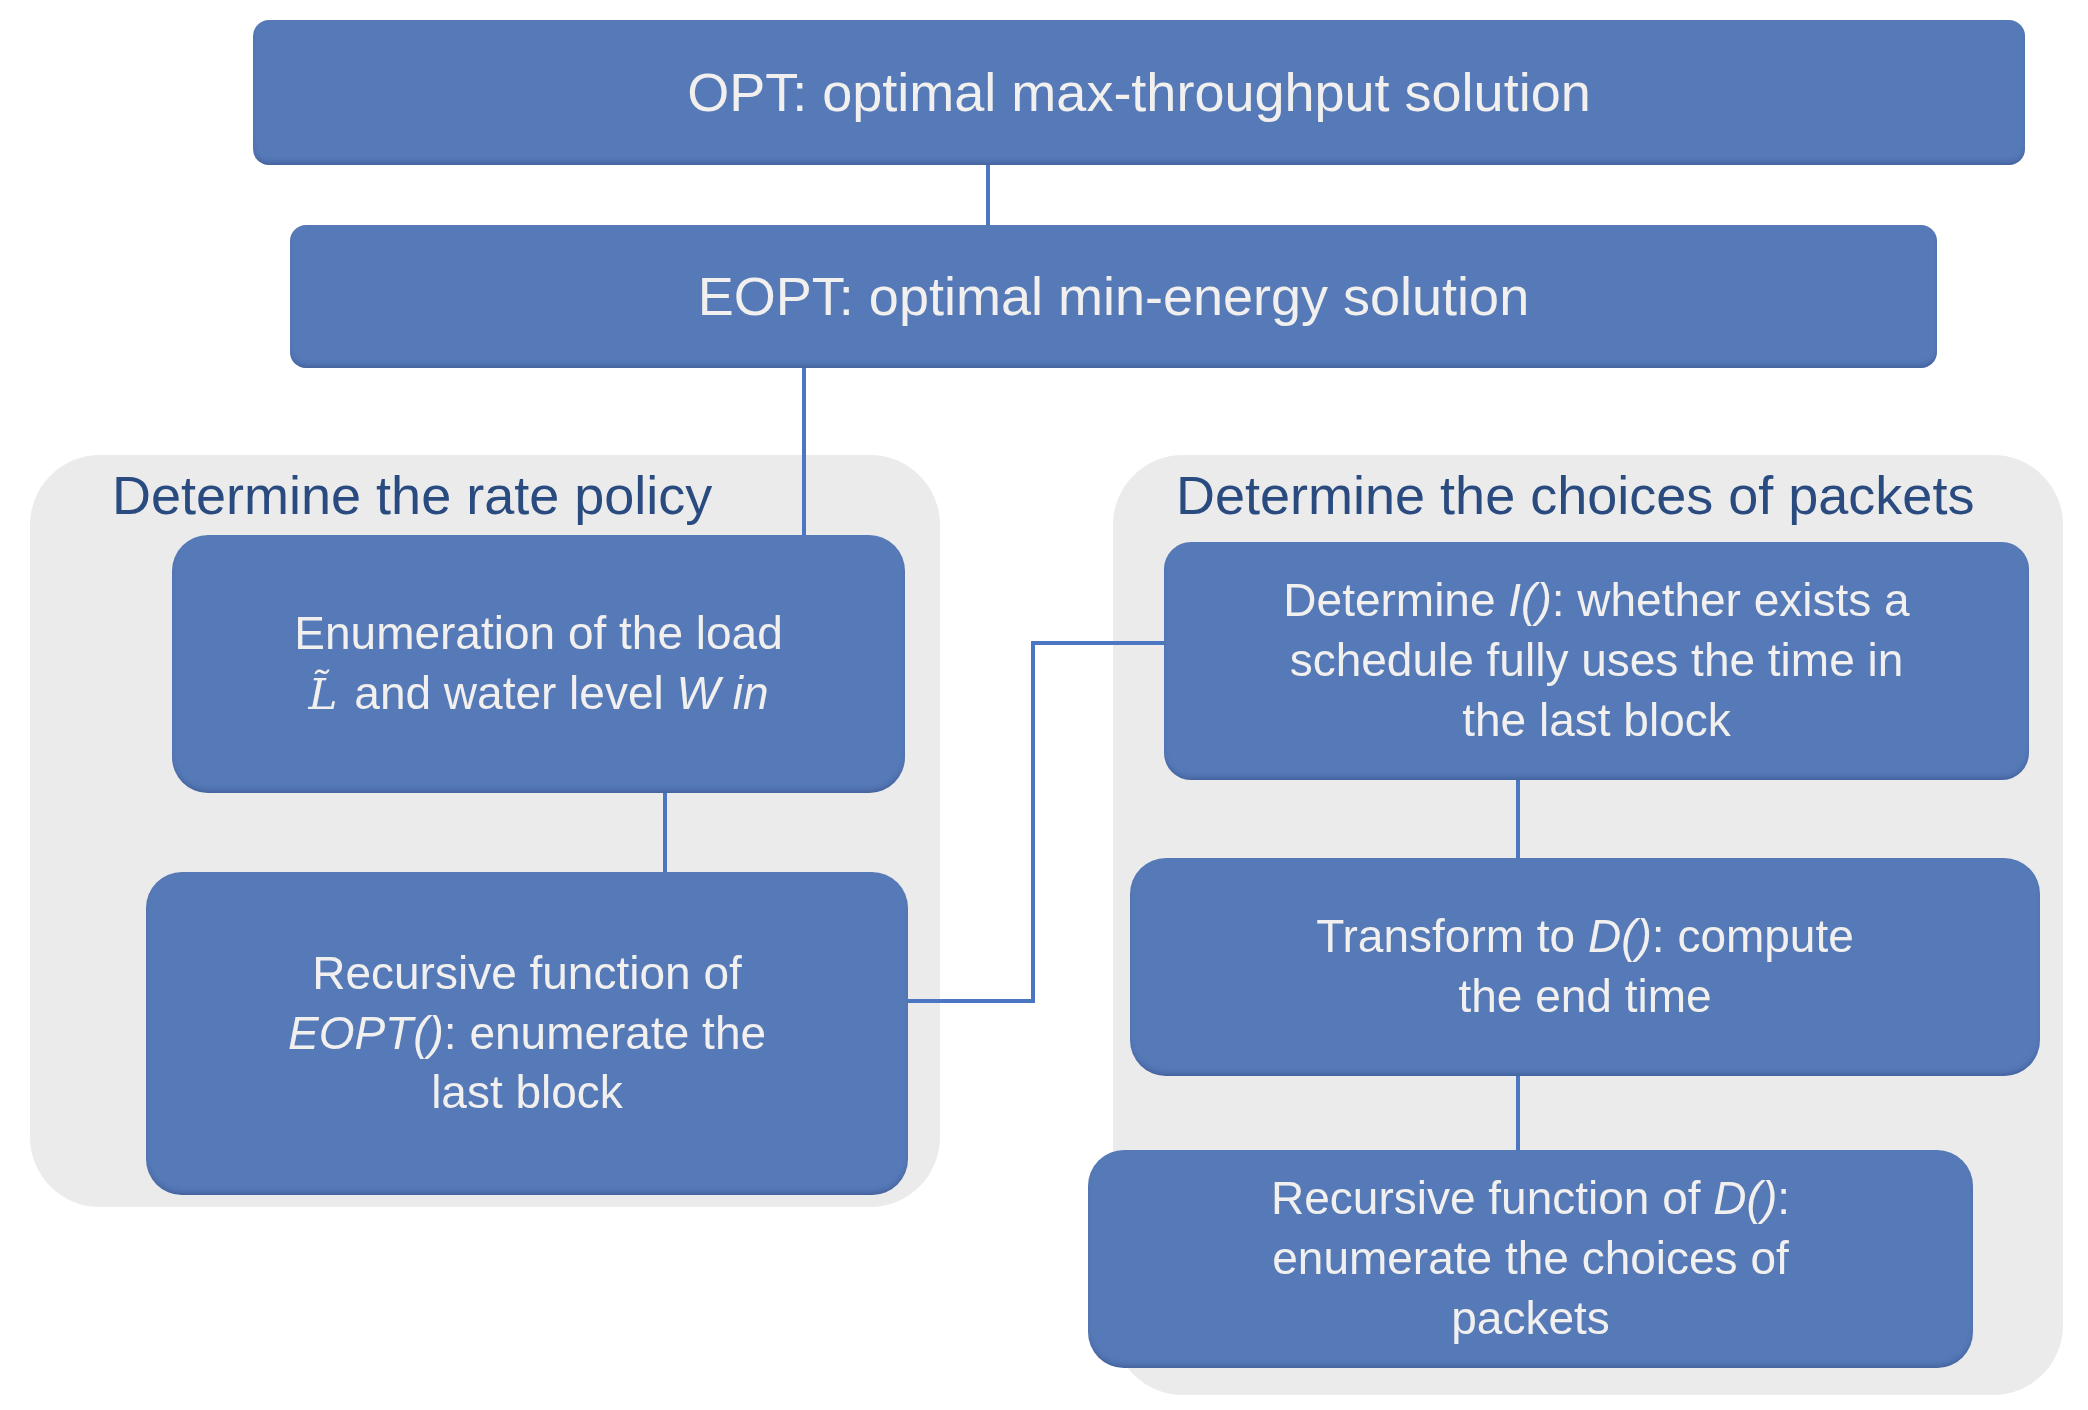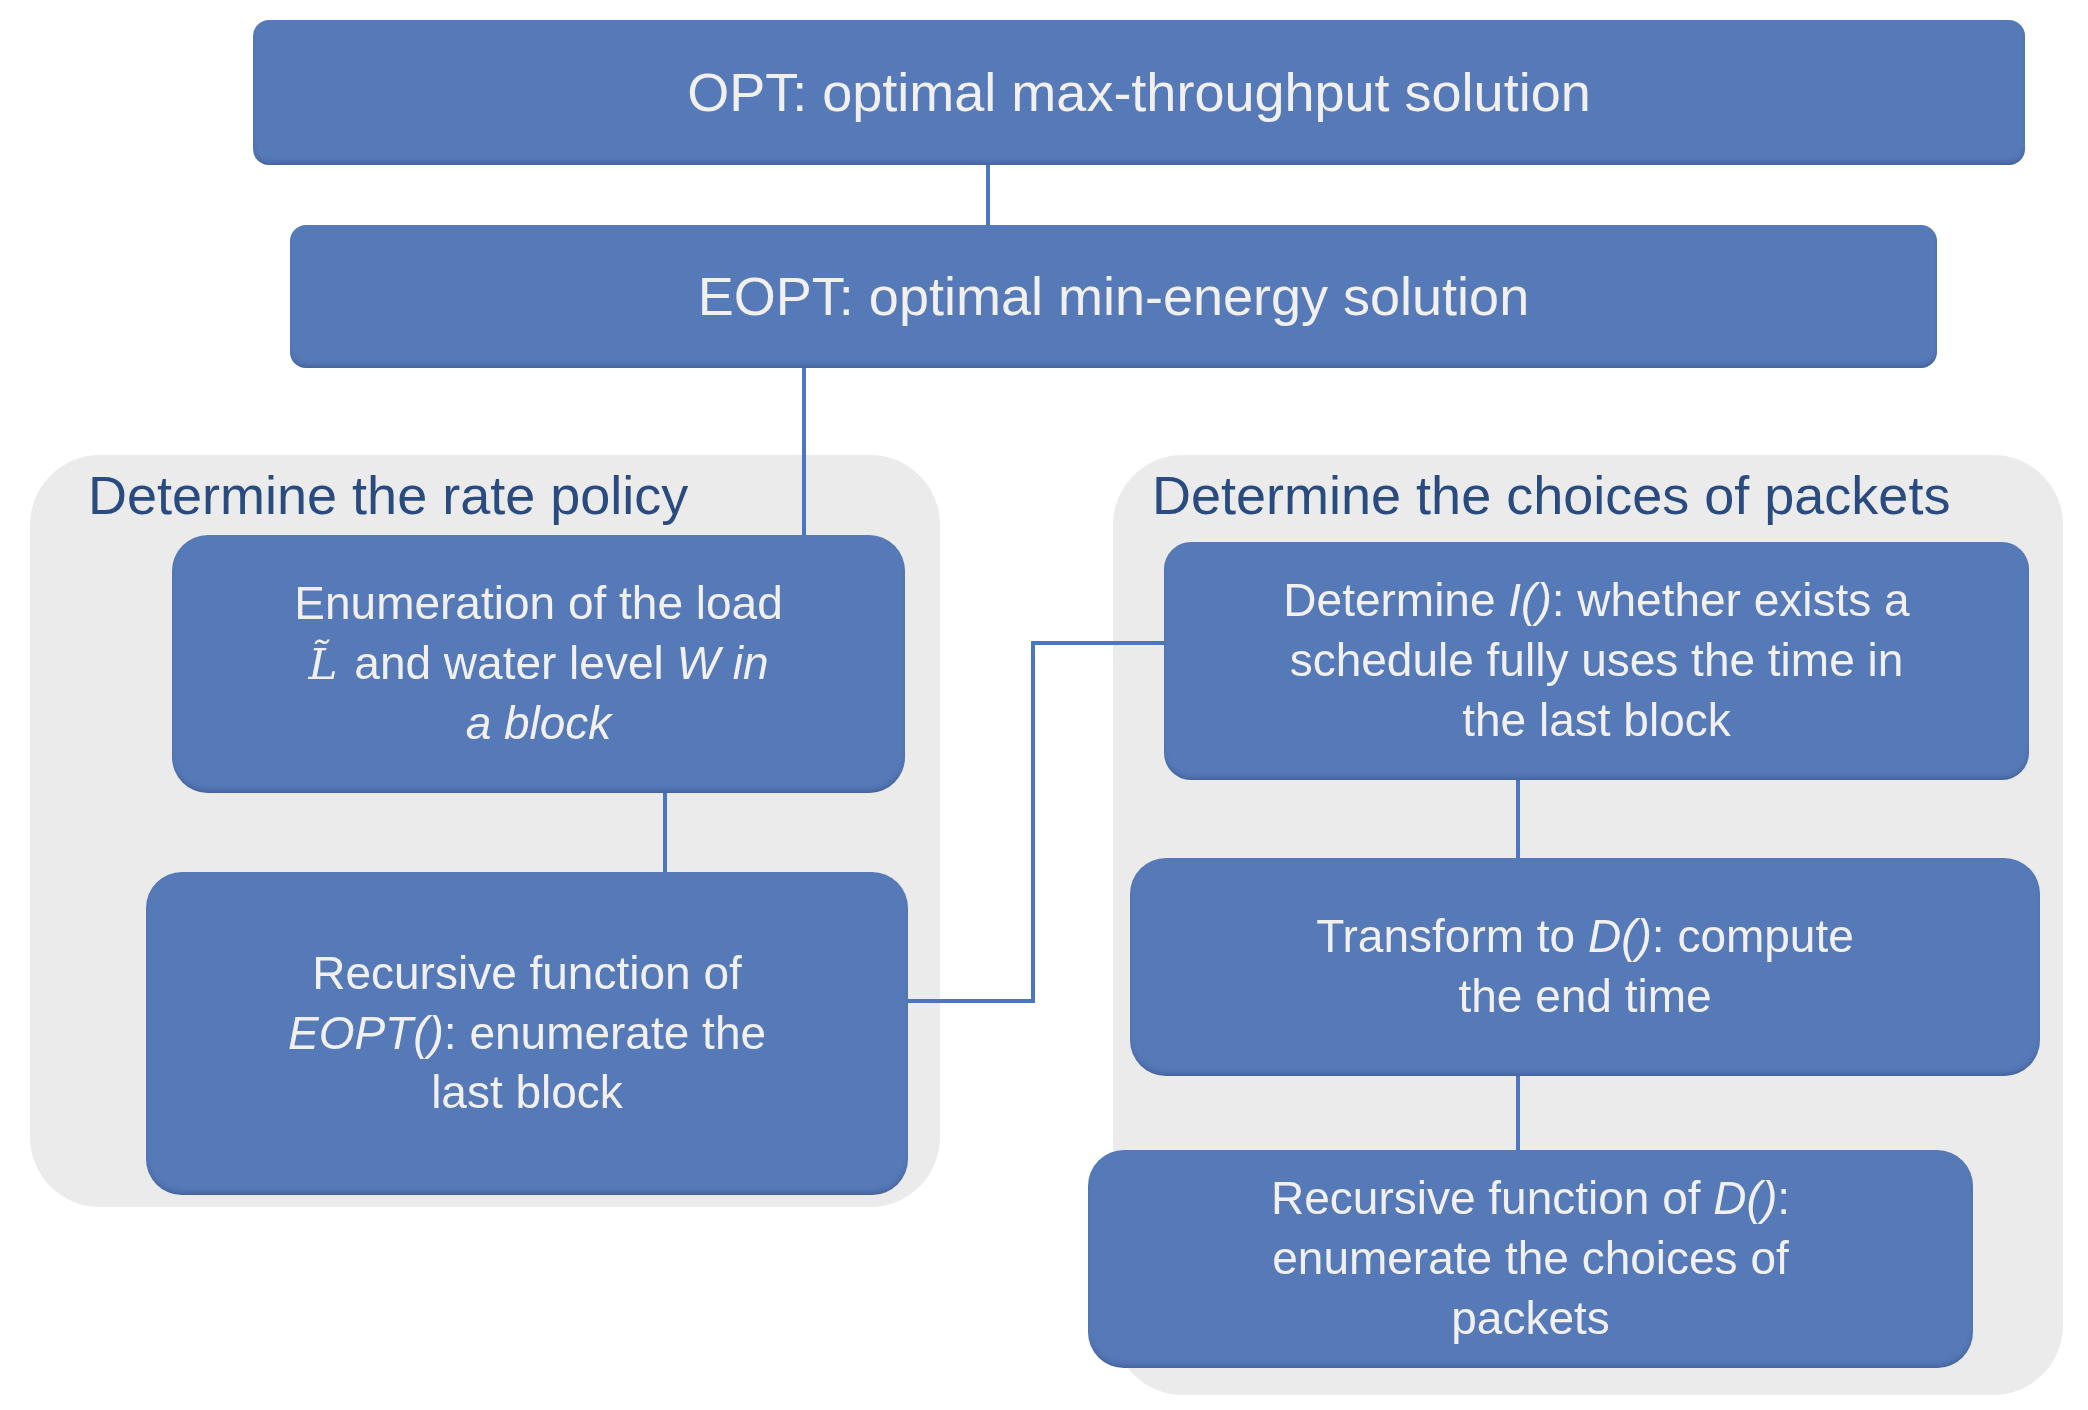--- a/index.html
+++ b/index.html
@@ -22,20 +22,21 @@
     position:absolute;
     background:var(--group-fill,#ebebeb);
     border-radius:70px;
   }
   .group-title{
     position:absolute;
     color:var(--group-title,#2a4b80);
     font-size:54px;
     line-height:1.1;
     white-space:nowrap;
+    margin-left:24px;
   }
   .seg{
     position:absolute;
     background:var(--connector,#4b76c1);
   }
   .node{
     position:absolute;
     background:var(--box-fill,#5679b8);
     color:var(--box-text,#f1f0ee);
     display:flex;align-items:center;justify-content:center;
@@ -84,21 +85,21 @@
 
   <div class="node banner" style="left:253px;top:20px;width:1772px;height:145px;">
     <span class="inner w-opt">OPT: optimal max-throughput solution</span>
   </div>
 
   <div class="node banner" style="left:290px;top:225px;width:1647px;height:143px;text-align:center;">
     <span class="inner w-opt">EOPT: optimal min-energy solution</span>
   </div>
 
   <div class="node" style="left:172px;top:535px;width:733px;height:258px;">
-    <span class="inner w-a"><span>Enumeration of the load </span><span class="math">L̃</span><span> and water level </span><span class="it">W in</span><span class="it block-line">a block</span></span>
+    <span class="inner w-a"><span>Enumeration of the load </span><span class="math">L̃</span><span> and water level </span><span class="it">W in</span></span>
   </div>
 
   <div class="node" style="left:146px;top:872px;width:762px;height:323px;">
     <span class="inner w-b"><span>Recursive function of </span><span class="it">EOPT()</span><span>: enumerate the last block</span></span>
   </div>
 
   <div class="node" style="left:1164px;top:542px;width:865px;height:238px;border-radius:27px;">
     <span class="inner w-c"><span>Determine </span><span class="it">I()</span><span>: whether exists a schedule fully uses the time in the last block</span></span>
   </div>
 

